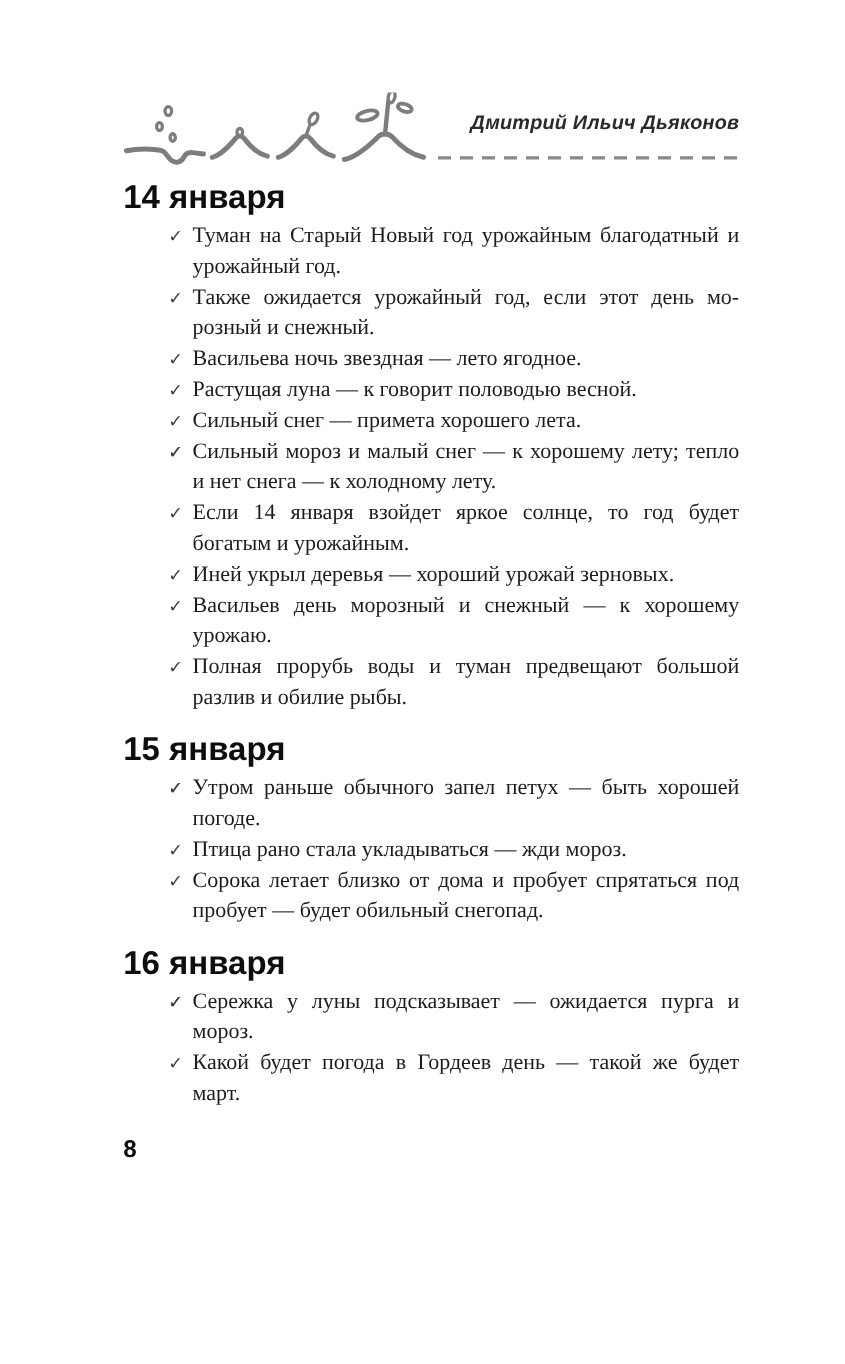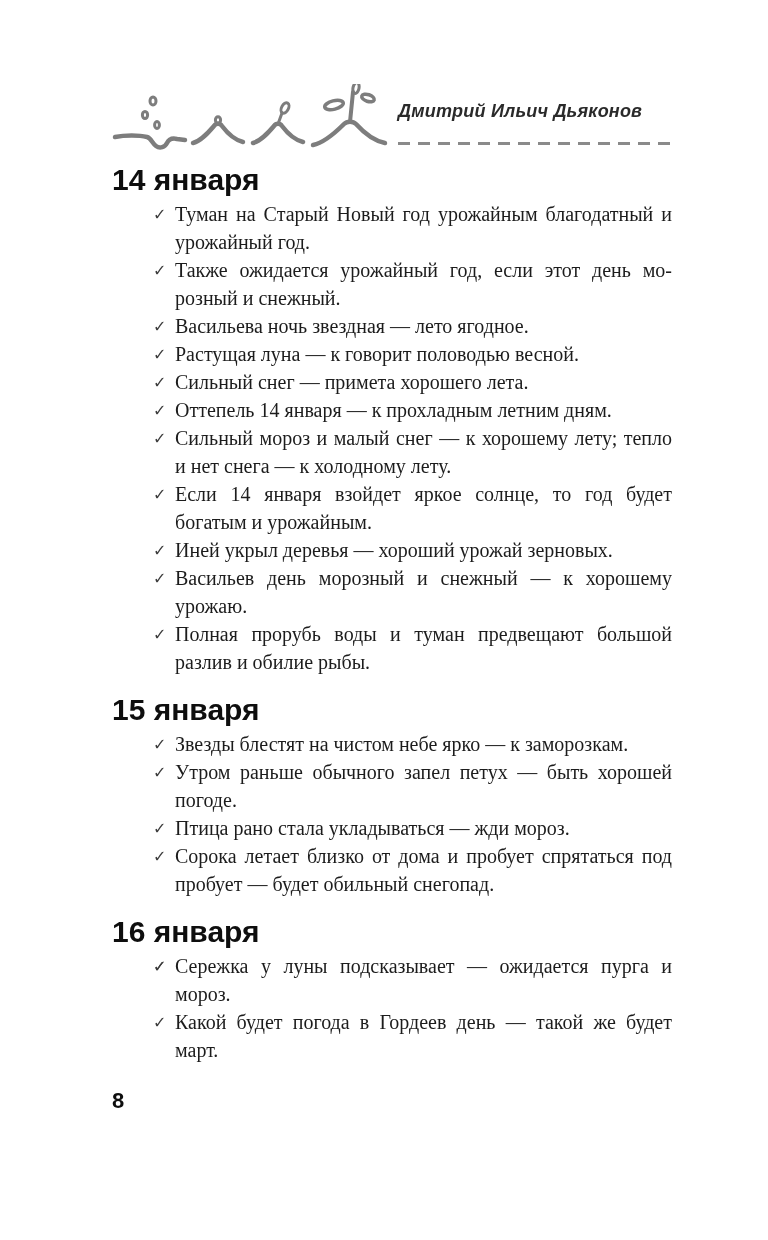--- a/index.html
+++ b/index.html
@@ -26,21 +26,21 @@
     padding-top: 16px;
   }
   .author-name {
     font-family: "Liberation Sans", sans-serif;
     font-style: italic;
     font-weight: bold;
     font-size: 18px;
     line-height: 22px;
     letter-spacing: 0.2px;
     color: #2a2a2a;
-    text-align: left;
+    text-align: right;
     margin-bottom: 20px;
     white-space: nowrap;
   }
   .dashed-rule {
     height: 3px;
     background: repeating-linear-gradient(90deg,
       #8a8a8a 0px, #8a8a8a 12px,
       transparent 12px, transparent 20px);
   }
   h2.section-title {
@@ -114,33 +114,33 @@
   </header>
 
   <section>
     <h2 class="section-title">14 января</h2>
     <ul class="omens-list">
       <li><span class="check">✓</span><span>Туман на Старый Новый год урожайным благодат­ный и урожайный год.</span></li>
       <li><span class="check">✓</span><span>Также ожидается урожайный год, если этот день мо­розный и снежный.</span></li>
       <li><span class="check">✓</span><span>Васильева ночь звездная — лето ягодное.</span></li>
       <li><span class="check">✓</span><span>Растущая луна — к говорит половодью весной.</span></li>
       <li><span class="check">✓</span><span>Сильный снег — примета хорошего лета.</span></li>
-      <li><span class="check">✓</span><span>Оттепель 14 января — к прохладным летним дням.</span></li>
+      <li><span class="check">✓</span></li>
       <li><span class="check">✓</span><span>Сильный мороз и малый снег — к хорошему лету; тепло и нет снега — к холодному лету.</span></li>
       <li><span class="check">✓</span><span>Если 14 января взойдет яркое солнце, то год будет богатым и урожайным.</span></li>
       <li><span class="check">✓</span><span>Иней укрыл деревья — хороший урожай зерновых.</span></li>
       <li><span class="check">✓</span><span>Васильев день морозный и снежный — к хорошему урожаю.</span></li>
       <li><span class="check">✓</span><span>Полная прорубь воды и туман предвещают большой разлив и обилие рыбы.</span></li>
     </ul>
   </section>
 
   <section>
     <h2 class="section-title">15 января</h2>
     <ul class="omens-list">
-      <li><span class="check">✓</span><span>Звезды блестят на чистом небе ярко — к замороз­кам.</span></li>
+      <li><span class="check">✓</span></li>
       <li><span class="check">✓</span><span>Утром раньше обычного запел петух — быть хоро­шей погоде.</span></li>
       <li><span class="check">✓</span><span>Птица рано стала укладываться — жди мороз.</span></li>
       <li><span class="check">✓</span><span>Сорока летает близко от дома и пробует спрятаться под пробует — будет обильный снегопад.</span></li>
     </ul>
   </section>
 
   <section>
     <h2 class="section-title">16 января</h2>
     <ul class="omens-list">
       <li><span class="check">✓</span></li>

